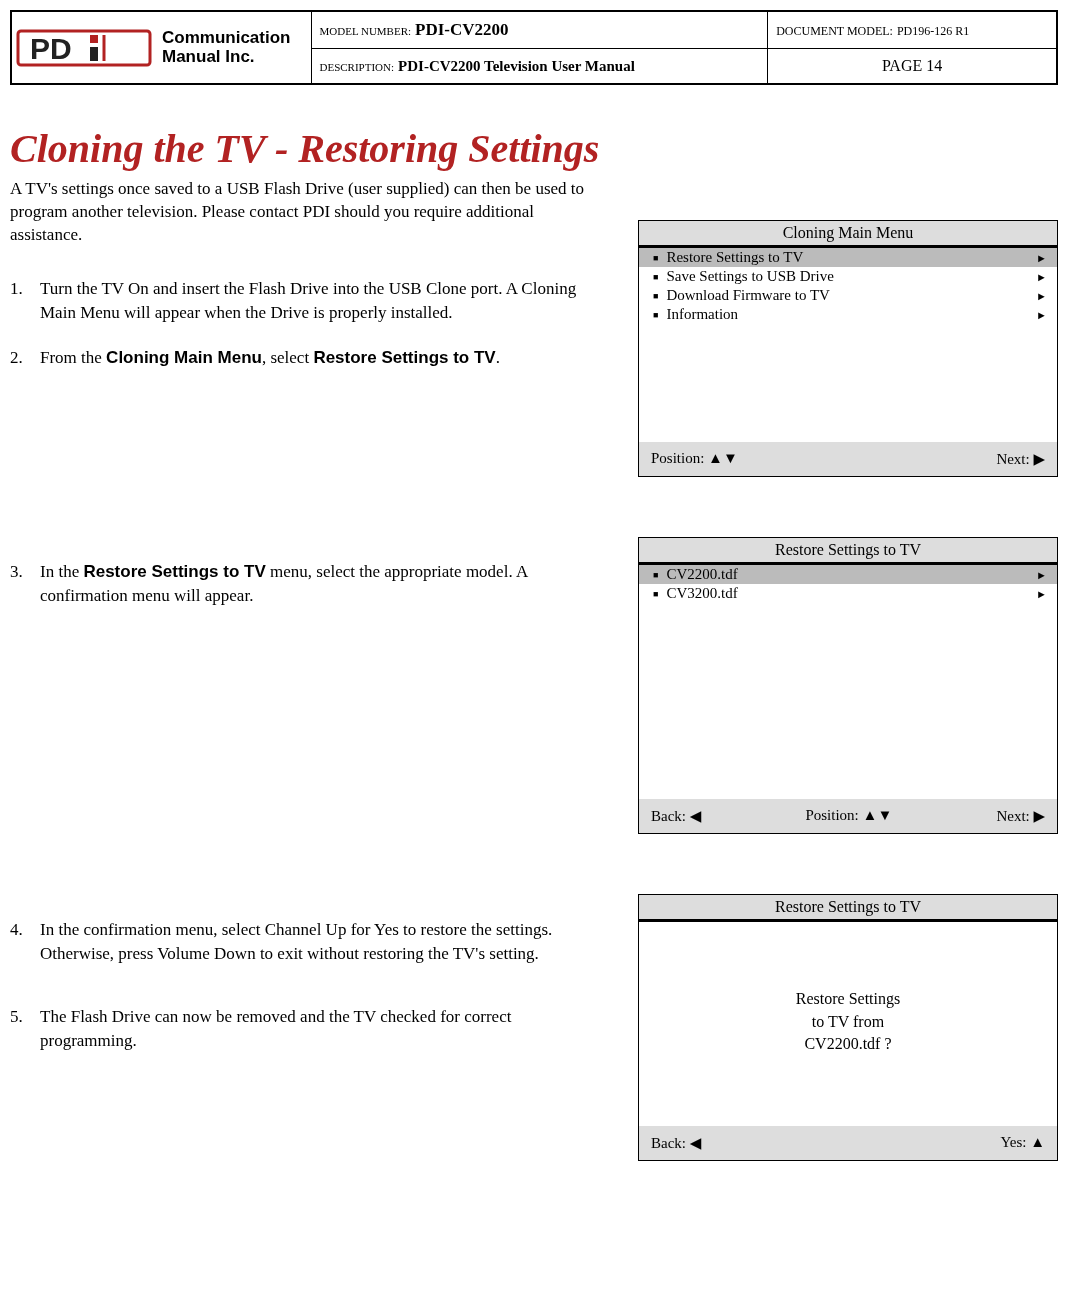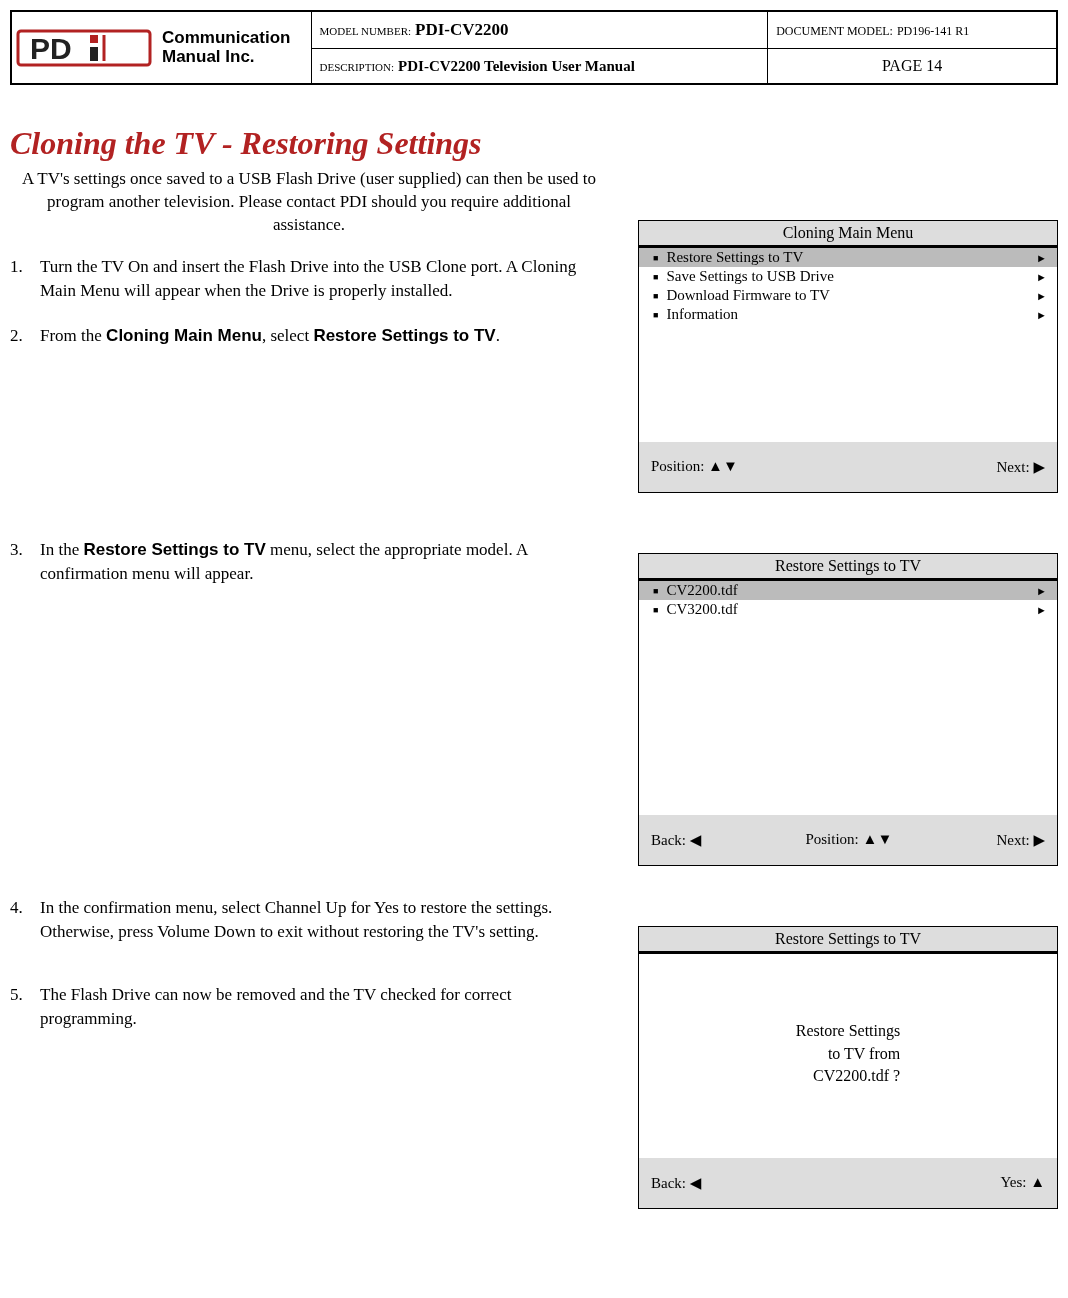--- a/index.html
+++ b/index.html
@@ -45,29 +45,28 @@
     display: flex;
     margin-top: 40px;
     gap: 30px;
   }
   .left-col { flex: 1.05; }
   .right-col { width: 420px; flex-shrink: 0; }
   h1.title {
     font-family: Georgia, 'Times New Roman', serif;
     font-style: italic;
     font-weight: bold;
-    font-size: 32px;
+    font-size: 40px;
     color: #b22222;
     margin: 0 0 6px 0;
   }
   .intro {
     font-size: 17px;
     line-height: 1.35;
-    margin-bottom: 18px;
-    text-align: center;
+    margin-bottom: 30px;
   }
   .subheading {
     font-style: italic;
     font-size: 17px;
     margin-bottom: 18px;
     font-family: Georgia, serif;
   }
   ol.steps {
     padding-left: 0;
     margin: 0;
@@ -107,33 +106,33 @@
     align-items: center;
     padding: 1px 10px 1px 14px;
     font-size: 15px;
   }
   .menu-row .bullet { font-size: 9px; margin-right: 8px; }
   .menu-row .arrow { margin-left: auto; font-size: 11px; }
   .menu-row.selected { background: #bbb; }
   .menu-footer {
     background: #ddd;
     display: flex;
-    padding: 16px 12px;
+    padding: 8px 12px;
     font-size: 15px;
     margin-top: 4px;
   }
   .menu-footer .spacer { flex: 1; }
   .confirm-body {
     min-height: 200px;
     display: flex;
     align-items: center;
     justify-content: center;
     font-size: 16px;
     line-height: 1.4;
-    text-align: right;
+    text-align: center;
   }
 </style>
 </head>
 <body>
 
 <table class="header-table">
   <tbody>
       <tr>
     <td class="logo-cell" rowspan="2">
       <div class="logo-wrap">
@@ -149,21 +148,21 @@
           <div>Manual Inc.</div>
         </div>
       </div>
     </td>
     <td>
       <span class="field-label">MODEL NUMBER:</span>
       <span class="field-value">PDI-CV2200</span>
     </td>
     <td>
       <span class="field-label doc-num">DOCUMENT MODEL:</span>
-      <span class="doc-num">PD196-141 R1</span>
+      <span class="doc-num">PD196-126 R1</span>
     </td>
   </tr>
   <tr>
     <td>
       <span class="field-label">DESCRIPTION:</span>
       <span class="field-value" style="font-size:15px">PDI-CV2200 Television User Manual</span>
     </td>
     <td class="page-cell">PAGE 14</td>
   </tr>
 </tbody>

